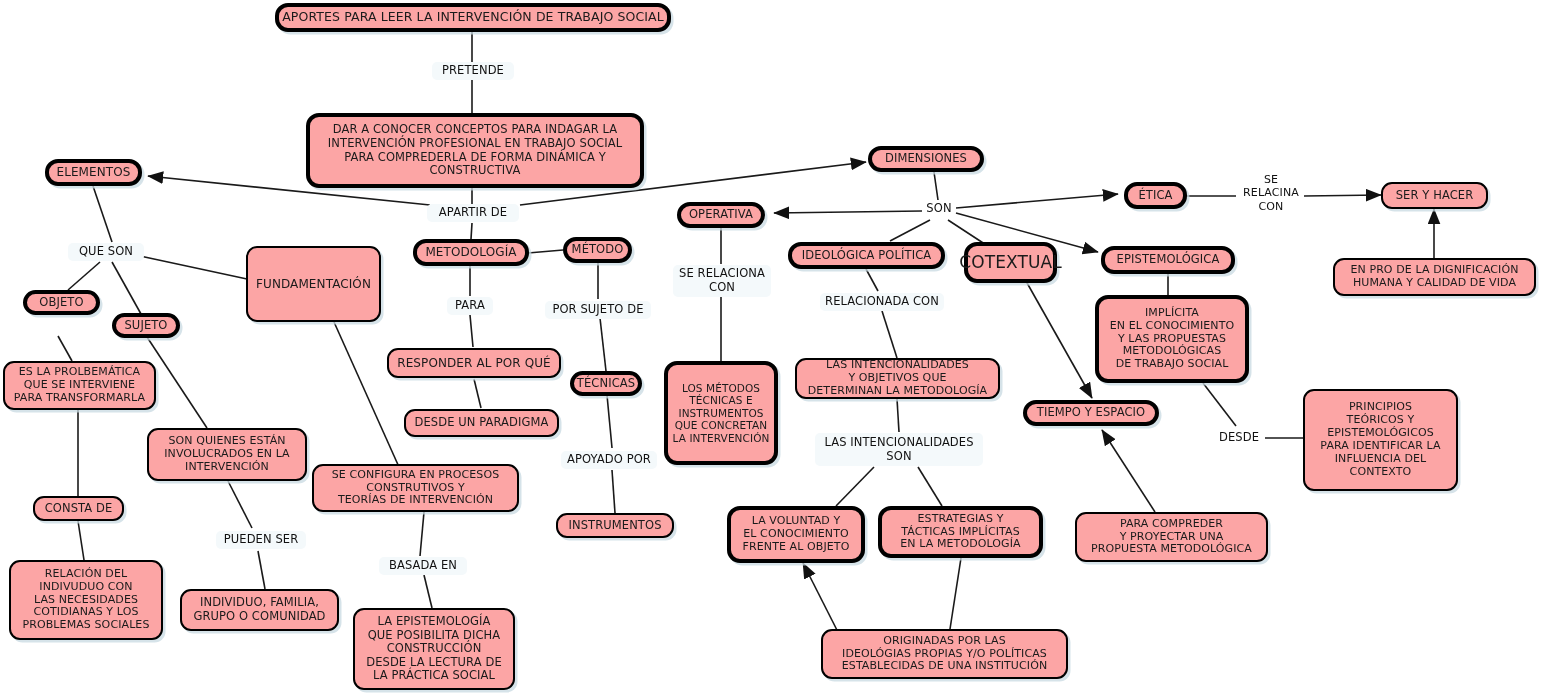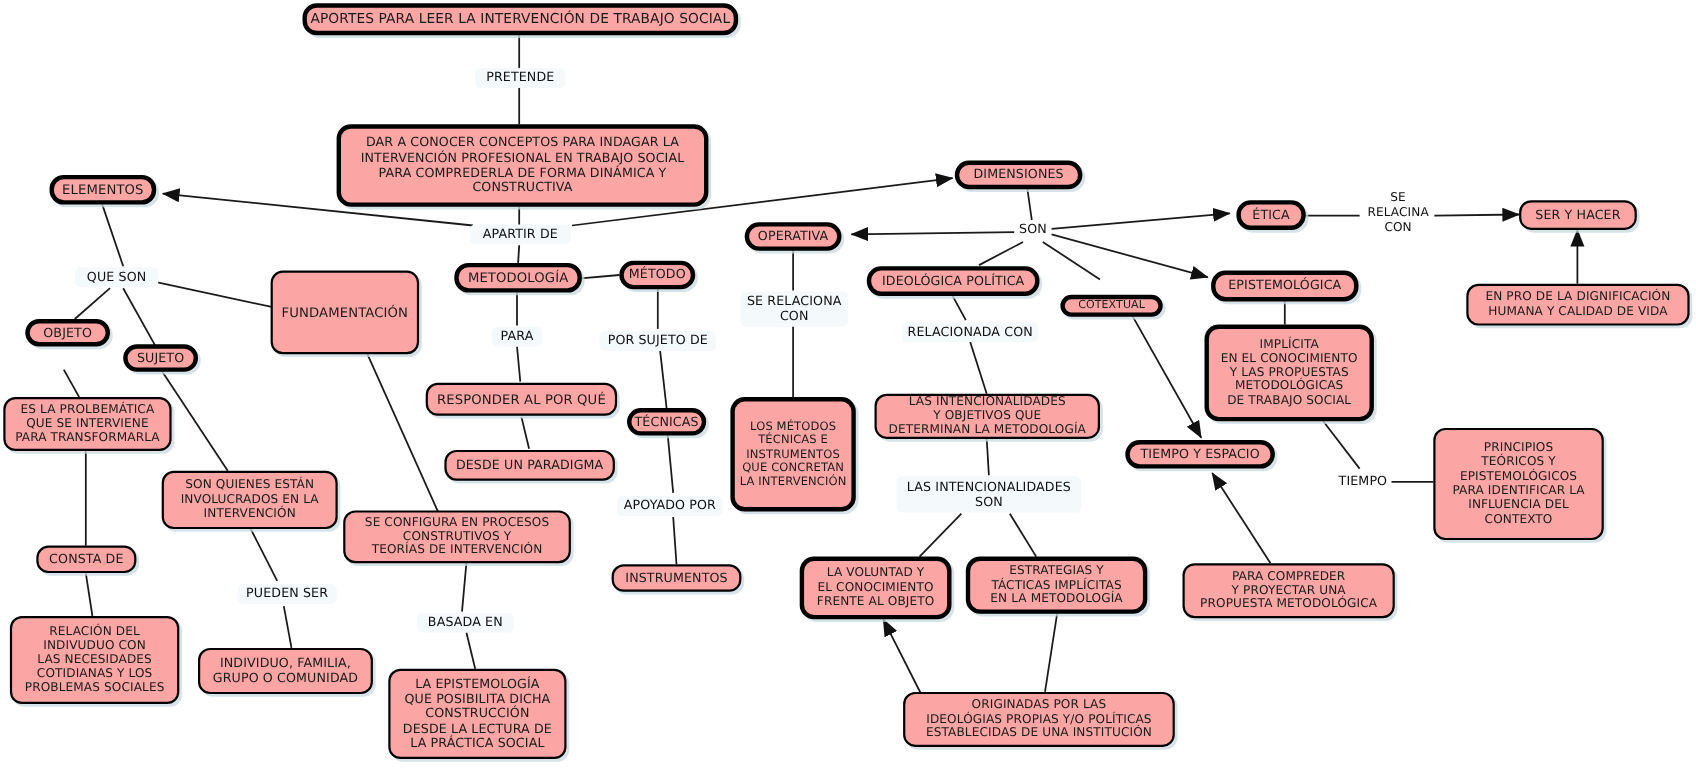--- a/index.html
+++ b/index.html
@@ -253,21 +253,21 @@
 FRENTE AL OBJETO</div>
 
   <div class="node thick" style="left:878px;top:506px;width:165px;height:52px;font-size:11px;">ESTRATEGIAS Y
 TÁCTICAS IMPLÍCITAS
 EN LA METODOLOGÍA</div>
 
   <div class="node" style="left:821px;top:629px;width:247px;height:50px;font-size:11px;">ORIGINADAS POR LAS
 IDEOLÓGIAS PROPIAS Y/O POLÍTICAS
 ESTABLECIDAS DE UNA INSTITUCIÓN</div>
 
-  <div class="node thick" style="left:964px;top:268px;width:93px;height:20px;font-size:10px;">COTEXTUAL</div>
+  <div class="node thick" style="left:964px;top:242px;width:93px;height:41px;font-size:17px;">COTEXTUAL</div>
 
   <div class="node thick" style="left:1023px;top:400px;width:136px;height:26px;font-size:11.5px;">TIEMPO Y ESPACIO</div>
 
   <div class="node" style="left:1075px;top:512px;width:193px;height:50px;font-size:11px;">PARA COMPREDER
 Y PROYECTAR UNA
 PROPUESTA METODOLÓGICA</div>
 
   <div class="node thick" style="left:1124px;top:182px;width:63px;height:27px;font-size:11.5px;">ÉTICA</div>
 
   <div class="node thick" style="left:1101px;top:246px;width:134px;height:28px;font-size:11.5px;">EPISTEMOLÓGICA</div>
@@ -309,19 +309,19 @@
   <div class="label" style="left:673px;top:265px;width:98px;height:32px;font-size:11.5px;">SE RELACIONA
 CON</div>
 
   <div class="label" style="left:921px;top:200px;width:36px;height:18px;font-size:11.5px;background:transparent;">SON</div>
 
   <div class="label" style="left:820px;top:293px;width:124px;height:18px;font-size:11.5px;">RELACIONADA CON</div>
 
   <div class="label" style="left:815px;top:433px;width:168px;height:33px;font-size:11.5px;">LAS INTENCIONALIDADES
 SON</div>
 
-  <div class="label" style="left:1212px;top:429px;width:54px;height:18px;font-size:11.5px;background:transparent;">TIEMPO</div>
+  <div class="label" style="left:1212px;top:429px;width:54px;height:18px;font-size:11.5px;background:transparent;">DESDE</div>
 
   <div class="label" style="left:1238px;top:170px;width:66px;height:46px;font-size:11px;background:transparent;">SE
 RELACINA
 CON</div>
 
 </div>
 
 </body></html>

